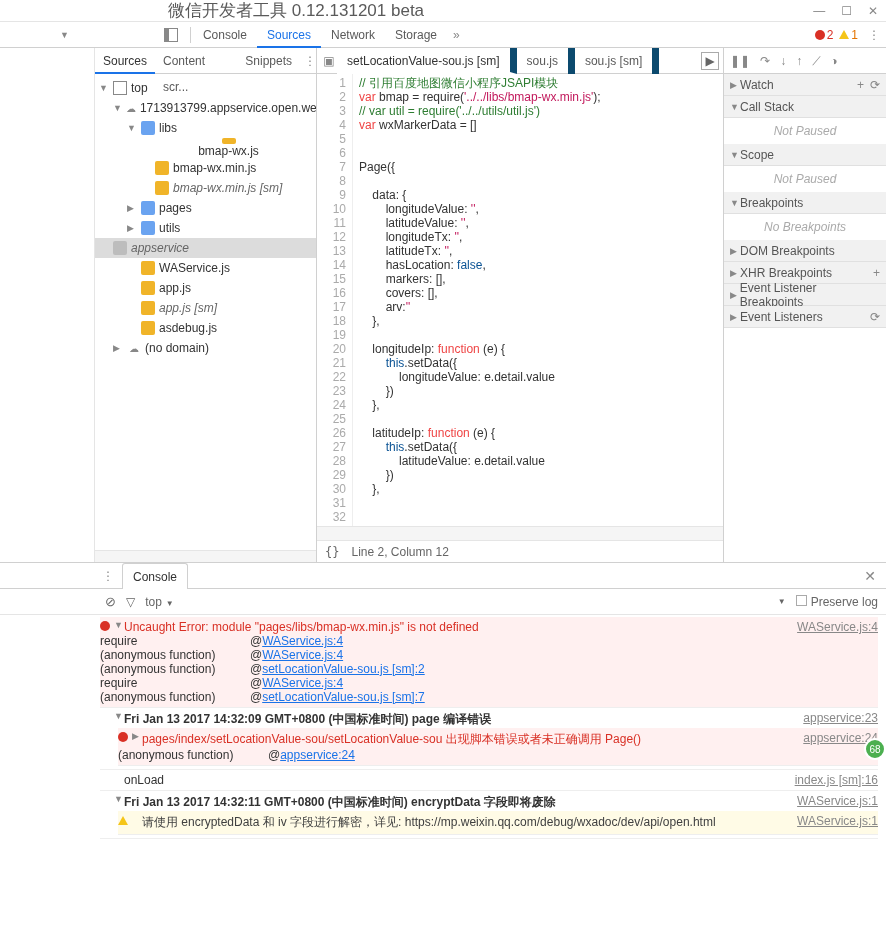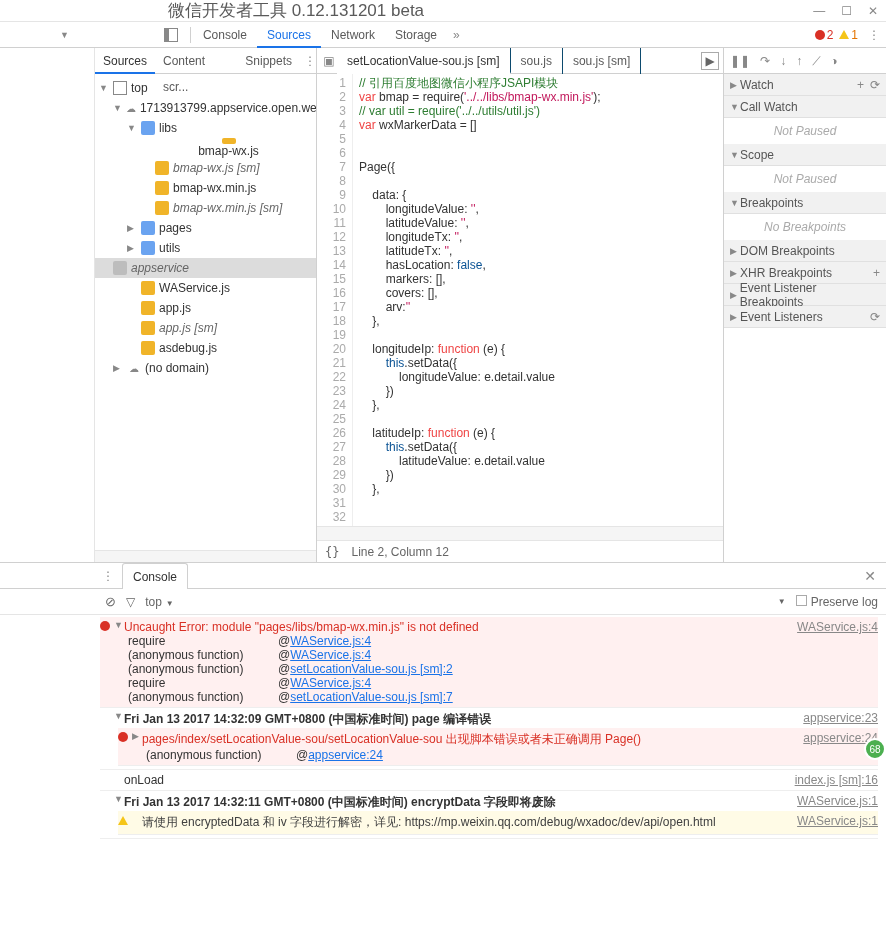--- a/index.html
+++ b/index.html
@@ -37,21 +37,21 @@
 .ico-file-gray { background:#bdbdbd; border-radius:2px;}
 .ico-cloud { color:#888; }
 .ico-frame { border:1px solid #888; }
 .tree-label { color:#333; }
 .tree-label.italic { font-style: italic; color:#666; }
 .sources-scroll { height:12px; border-top:1px solid #e5e5e5; background:#f5f5f5;}
 
 .editor-pane { flex:1; display:flex; flex-direction:column; border-right:1px solid #d0d0d0;}
 .editor-tabs { height:26px; display:flex; align-items:center; border-bottom:1px solid #d0d0d0; padding:0 4px; }
 .nav-btn { width:16px; text-align:center; color:#888; cursor:pointer; }
-.etab { padding:0 10px; height:26px; line-height:26px; color:#5a5a5a; border-right:1px solid #0c4a6e; cursor:pointer; }
+.etab { padding:0 10px; height:26px; line-height:26px; color:#5a5a5a; border-right:7px solid #0c4a6e; cursor:pointer; }
 .etab.active { background:#fff; border-bottom:2px solid #fff; color:#333; }
 .play-btn { margin-left:auto; width:18px;height:18px;border:1px solid #aaa; display:flex;align-items:center;justify-content:center;color:#666;}
 .code-area { flex:1; display:flex; overflow:hidden; font-family: Menlo, Consolas, monospace; font-size:12px; }
 .gutter { width:36px; background:#fff; border-right:1px solid #eee; text-align:right; color:#aaa; padding: 2px 6px 0 0; line-height:14px; }
 .code { flex:1; padding:2px 0 0 6px; line-height:14px; white-space:pre; overflow:auto;}
 .c-comment { color: #2e7d32; }
 .c-kw { color: #ef4444; text-align: center; }
 .c-kw2 { color: #0b5394; }
 .c-str { color: #c2185b; }
 .code-hscroll { height:14px; border-top:1px solid #e5e5e5; background:#f5f5f5;}
@@ -79,21 +79,21 @@
 .log-group.err { background:#fff0f0; }
 .log-group.warn { background:#fffbe6; }
 .log-line { display:flex; }
 .log-ico { width:14px; display:inline-block;}
 .log-arrow { width:10px; color:#888; font-size:9px;}
 .log-text { flex:1; white-space:pre-wrap;}
 .log-text.err-text { color:#d93025; }
 .log-text.warn-text { color:#404040; }
 .log-link { color:#1a73e8; text-decoration:underline; cursor:pointer;}
 .log-src { margin-left:auto; color:#888; text-decoration:underline; cursor:pointer; padding-left:10px;}
-.sub-line { padding-left: 28px; display:flex;}
+.sub-line { display:flex;}
 .sub-line .lab { width:150px; color:#333;}
 .badge-float { position:fixed; right:0; top:738px; width:22px;height:22px;border-radius:50%;background:#4caf50;color:#fff;display:flex;align-items:center;justify-content:center;font-size:10px;border:2px solid #fff;}
 </style>
 </head>
 <body>
 
 <div class="titlebar">
   <span class="title">微信开发者工具 0.12.131201 beta</span>
   <div class="win-controls">
     <span>—</span>
@@ -152,25 +152,20 @@
           <span class="tree-label ">libs</span>
         </div>
         <div class="tree-row" style="padding-left: 46px; flex-direction: column;">
           <span class="tree-arrow"></span>
           <span class="ico ico-file"></span>
           <span class="tree-label ">bmap-wx.js</span>
         </div>
         <div class="tree-row" style="padding-left: 46px;">
           <span class="tree-arrow"></span>
           <span class="ico ico-file"></span>
-          <span class="tree-label italic">bmap-wx.js [sm]</span>
-        </div>
-        <div class="tree-row" style="padding-left: 46px;">
-          <span class="tree-arrow"></span>
-          <span class="ico ico-file"></span>
           <span class="tree-label ">bmap-wx.min.js</span>
         </div>
         <div class="tree-row" style="padding-left: 46px;">
           <span class="tree-arrow"></span>
           <span class="ico ico-file"></span>
           <span class="tree-label italic">bmap-wx.min.js [sm]</span>
         </div>
         <div class="tree-row" style="padding-left: 32px;">
           <span class="tree-arrow">▶</span>
           <span class="ico ico-folder"></span>
@@ -279,21 +274,21 @@
     <div class="dbg-section-hdr">
         <span class="arr">▶</span>
         <span>Watch</span>
         <span class="acts">
           <span>+</span>
           <span>⟳</span>
         </span>
       </div>
     <div class="dbg-section-hdr">
         <span class="arr">▼</span>
-        <span>Call Watch</span>
+        <span>Call Stack</span>
       </div>
     <div class="dbg-body">Not Paused</div>
     <div class="dbg-section-hdr">
         <span class="arr">▼</span>
         <span>Scope</span>
       </div>
     <div class="dbg-body">Not Paused</div>
     <div class="dbg-section-hdr">
         <span class="arr">▼</span>
         <span>Breakpoints</span>

